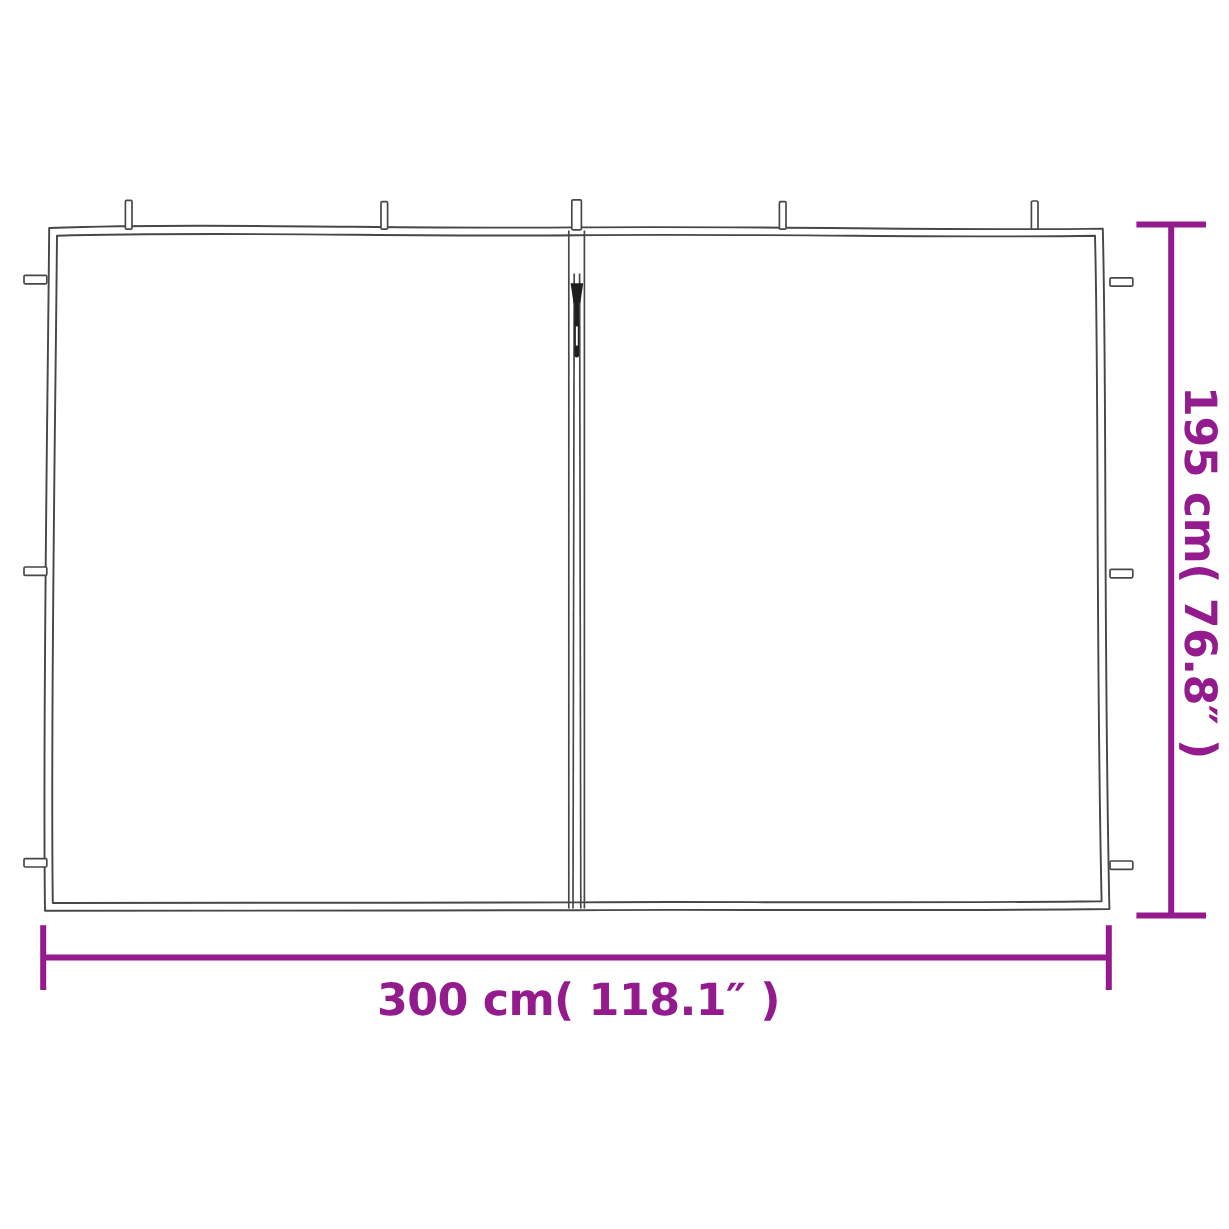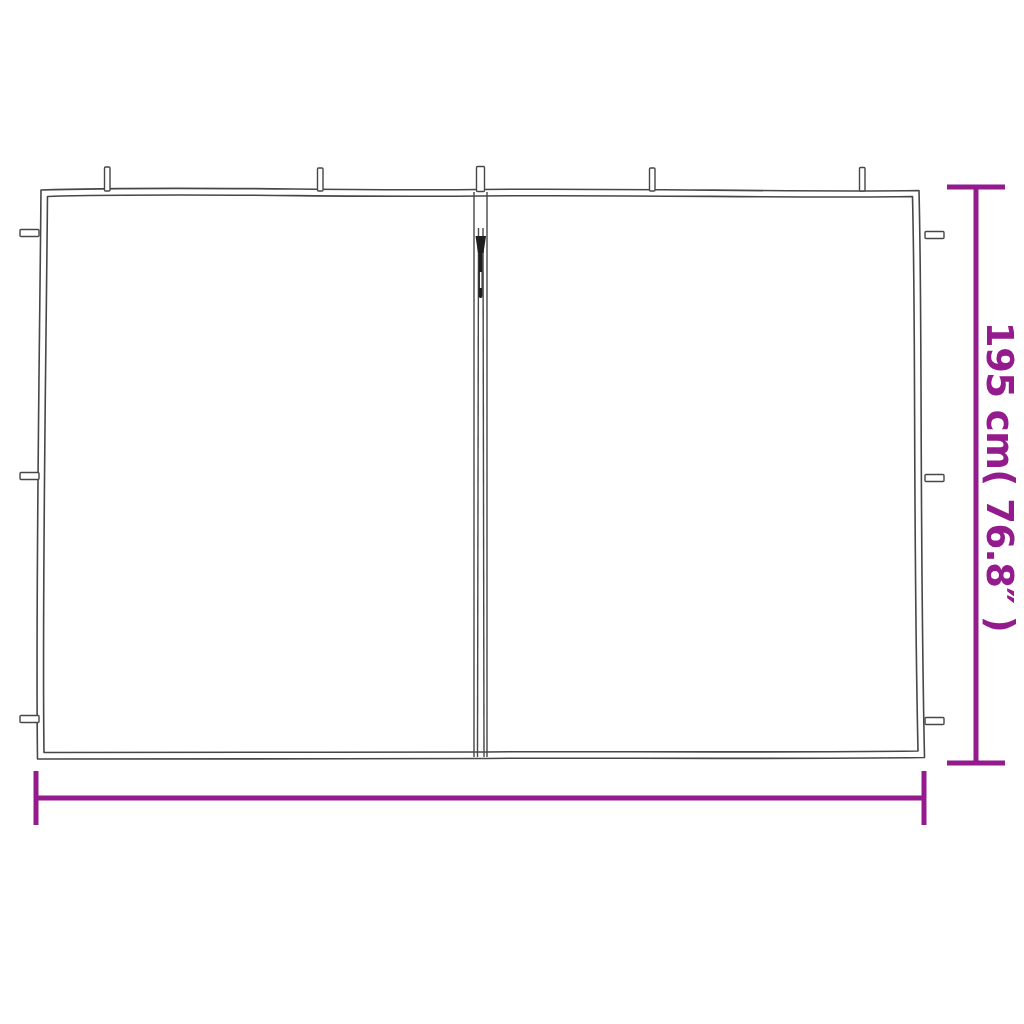--- a/index.html
+++ b/index.html
@@ -95,15 +95,16 @@
       <line x1="924" y1="771" x2="924" y2="825"></line>
     </g>
 
     <g stroke="var(--accent)" stroke-width="5" fill="none">
       <line x1="976" y1="187" x2="976" y2="763"></line>
       <line x1="947" y1="187" x2="1005" y2="187"></line>
       <line x1="947" y1="763" x2="1005" y2="763"></line>
     </g>
   </svg>
 
+  <div class="dim-label width">300 cm( 118.1″ )</div>
 
   <div class="dim-label height">195 cm( 76.8″ )</div>
 </div>
 
 </body></html>

